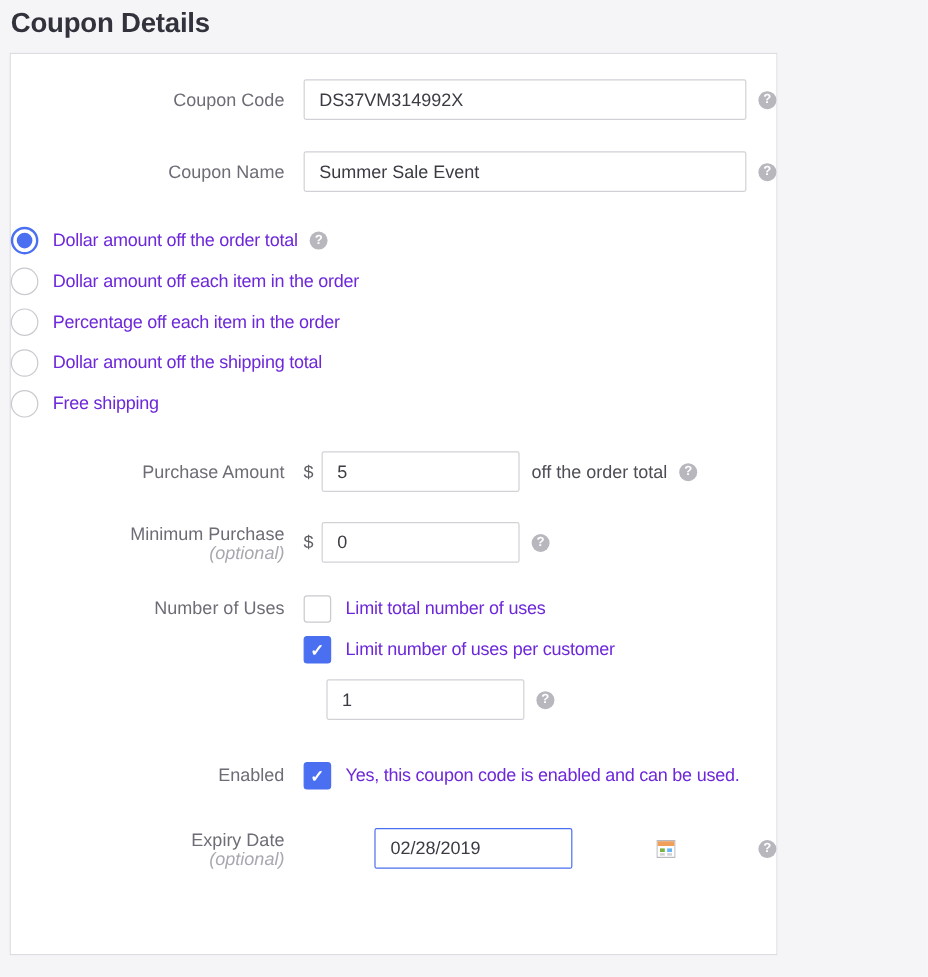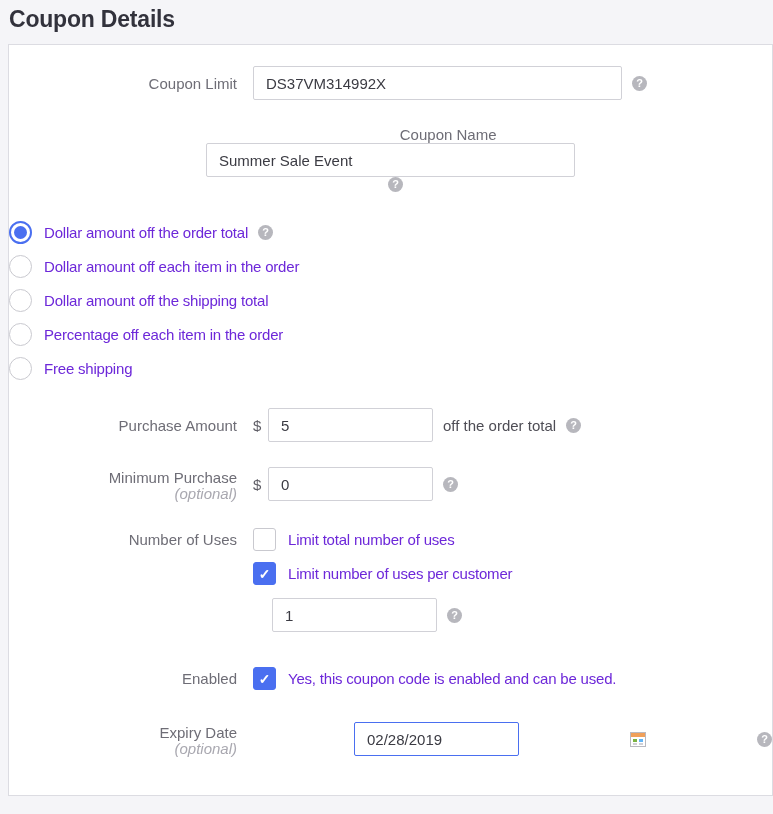--- a/index.html
+++ b/index.html
@@ -1,16 +1,16 @@
 <!DOCTYPE html>
 <html><head>
 <meta charset="utf-8">
 <style>
   html,body{margin:0;padding:0;background:#f5f5f8;font-family:"Liberation Sans",sans-serif;}
-  .page{width:773px;height:814px;overflow:hidden;}
+  .page{width:648px;height:814px;overflow:hidden;}
   h1.page-title{margin:4px 0 10px 9px;font-size:23px;line-height:30px;font-weight:700;color:#32323c;letter-spacing:-0.2px;}
   .panel{margin-left:8px;background:#ffffff;border:1px solid #dcdce2;padding:21px 0 29px 0;box-sizing:border-box;min-height:752px;}
   .row{display:flex;align-items:center;}
   .row.top{align-items:flex-start;}
   .label-col{width:244px;padding-right:16px;box-sizing:border-box;text-align:right;color:#6e6d76;font-size:15px;flex-shrink:0;}
   .row.top .label-col{line-height:23px;}
   .optional{display:block;font-size:15px;color:#a9a8b0;margin-top:2px;line-height:12px;font-style:italic;}
   .text-input{height:33px;border:1px solid #d1d1d7;border-radius:2px;font-family:"Liberation Sans",sans-serif;font-size:15px;color:#3b3b43;padding:16px 12px;box-sizing:border-box;background:#fff;outline:none;}
   .text-input.wide{width:369px;}
   .text-input.small{width:165px;}
@@ -19,36 +19,36 @@
   .radio{width:23px;height:23px;border-radius:50%;border:1px solid #c9c9cf;background:#fff;box-sizing:border-box;flex-shrink:0;}
   .radio.selected{border:2px solid #4a6ff0;position:relative;}
   .radio.selected::after{content:"";position:absolute;left:3px;top:3px;right:3px;bottom:3px;background:#4a6ff0;border-radius:50%;}
   .checkbox{width:23px;height:23px;border:1px solid #c9c9cf;border-radius:3px;background:#fff;box-sizing:border-box;display:flex;align-items:center;justify-content:center;flex-shrink:0;color:transparent;font-size:14px;font-weight:bold;}
   .checkbox.checked{background:#4a6ff0;border-color:#4a6ff0;color:#ffffff;}
   .opt-label{margin-left:12px;color:#6d28d9;font-size:15px;white-space:nowrap;letter-spacing:-0.2px;}
   .prefix{color:#5f5e66;font-size:15px;margin-right:6px;width:9px;flex-shrink:0;}
   .suffix{color:#4e4d55;font-size:15px;margin-left:10px;white-space:nowrap;}
   .stack-row{display:flex;align-items:center;}
   .stack-row + .stack-row{margin-top:11px;text-align:center;}
-  .mt26{margin-top:26px;flex-direction:column;} .mt29{margin-top:29px;} .mt28{margin-top:28px;} .mt25{margin-top:25px;}
+  .mt26{margin-top:26px;} .mt29{margin-top:29px;} .mt28{margin-top:28px;} .mt25{margin-top:25px;}
   .mt27{margin-top:27px;} .mt35{margin-top:35px;} .mt32{margin-top:32px;justify-content:space-between;}
   .uses-input-row{margin-top:13px;display:flex;align-items:center;}
   .uses-indent{margin-left:19px;}
   .cal-icon{margin-left:10px;flex-shrink:0;cursor:pointer;display:inline-block;line-height:0;}
 </style>
 </head>
 <body>
 
 <div class="page">
   <h1 class="page-title">Coupon Details</h1>
 
   <div class="panel">
 
     <div class="row">
-      <div class="label-col"><span>Coupon Limit</span></div>
+      <div class="label-col"><span>Coupon Code</span></div>
       <input class="text-input wide" type="text" value="DS37VM314992X" style="">
       <span class="help">?</span>
     </div>
 
     <div class="row mt26">
       <div class="label-col"><span>Coupon Name</span></div>
       <input class="text-input wide" type="text" value="Summer Sale Event" style="">
       <span class="help">?</span>
     </div>
 
@@ -58,25 +58,25 @@
           <span class="radio selected"></span>
           <span class="opt-label">Dollar amount off the order total</span>
           <span class="help">?</span>
         </div>
         <div class="stack-row">
           <span class="radio"></span>
           <span class="opt-label">Dollar amount off each item in the order</span>
         </div>
         <div class="stack-row">
           <span class="radio"></span>
-          <span class="opt-label">Dollar amount off the shipping total</span>
+          <span class="opt-label">Percentage off each item in the order</span>
         </div>
         <div class="stack-row">
           <span class="radio"></span>
-          <span class="opt-label">Percentage off each item in the order</span>
+          <span class="opt-label">Dollar amount off the shipping total</span>
         </div>
         <div class="stack-row">
           <span class="radio"></span>
           <span class="opt-label">Free shipping</span>
         </div>
       </div>
     </div>
 
     <div class="row mt28">
       <div class="label-col"><span>Purchase Amount</span></div>

